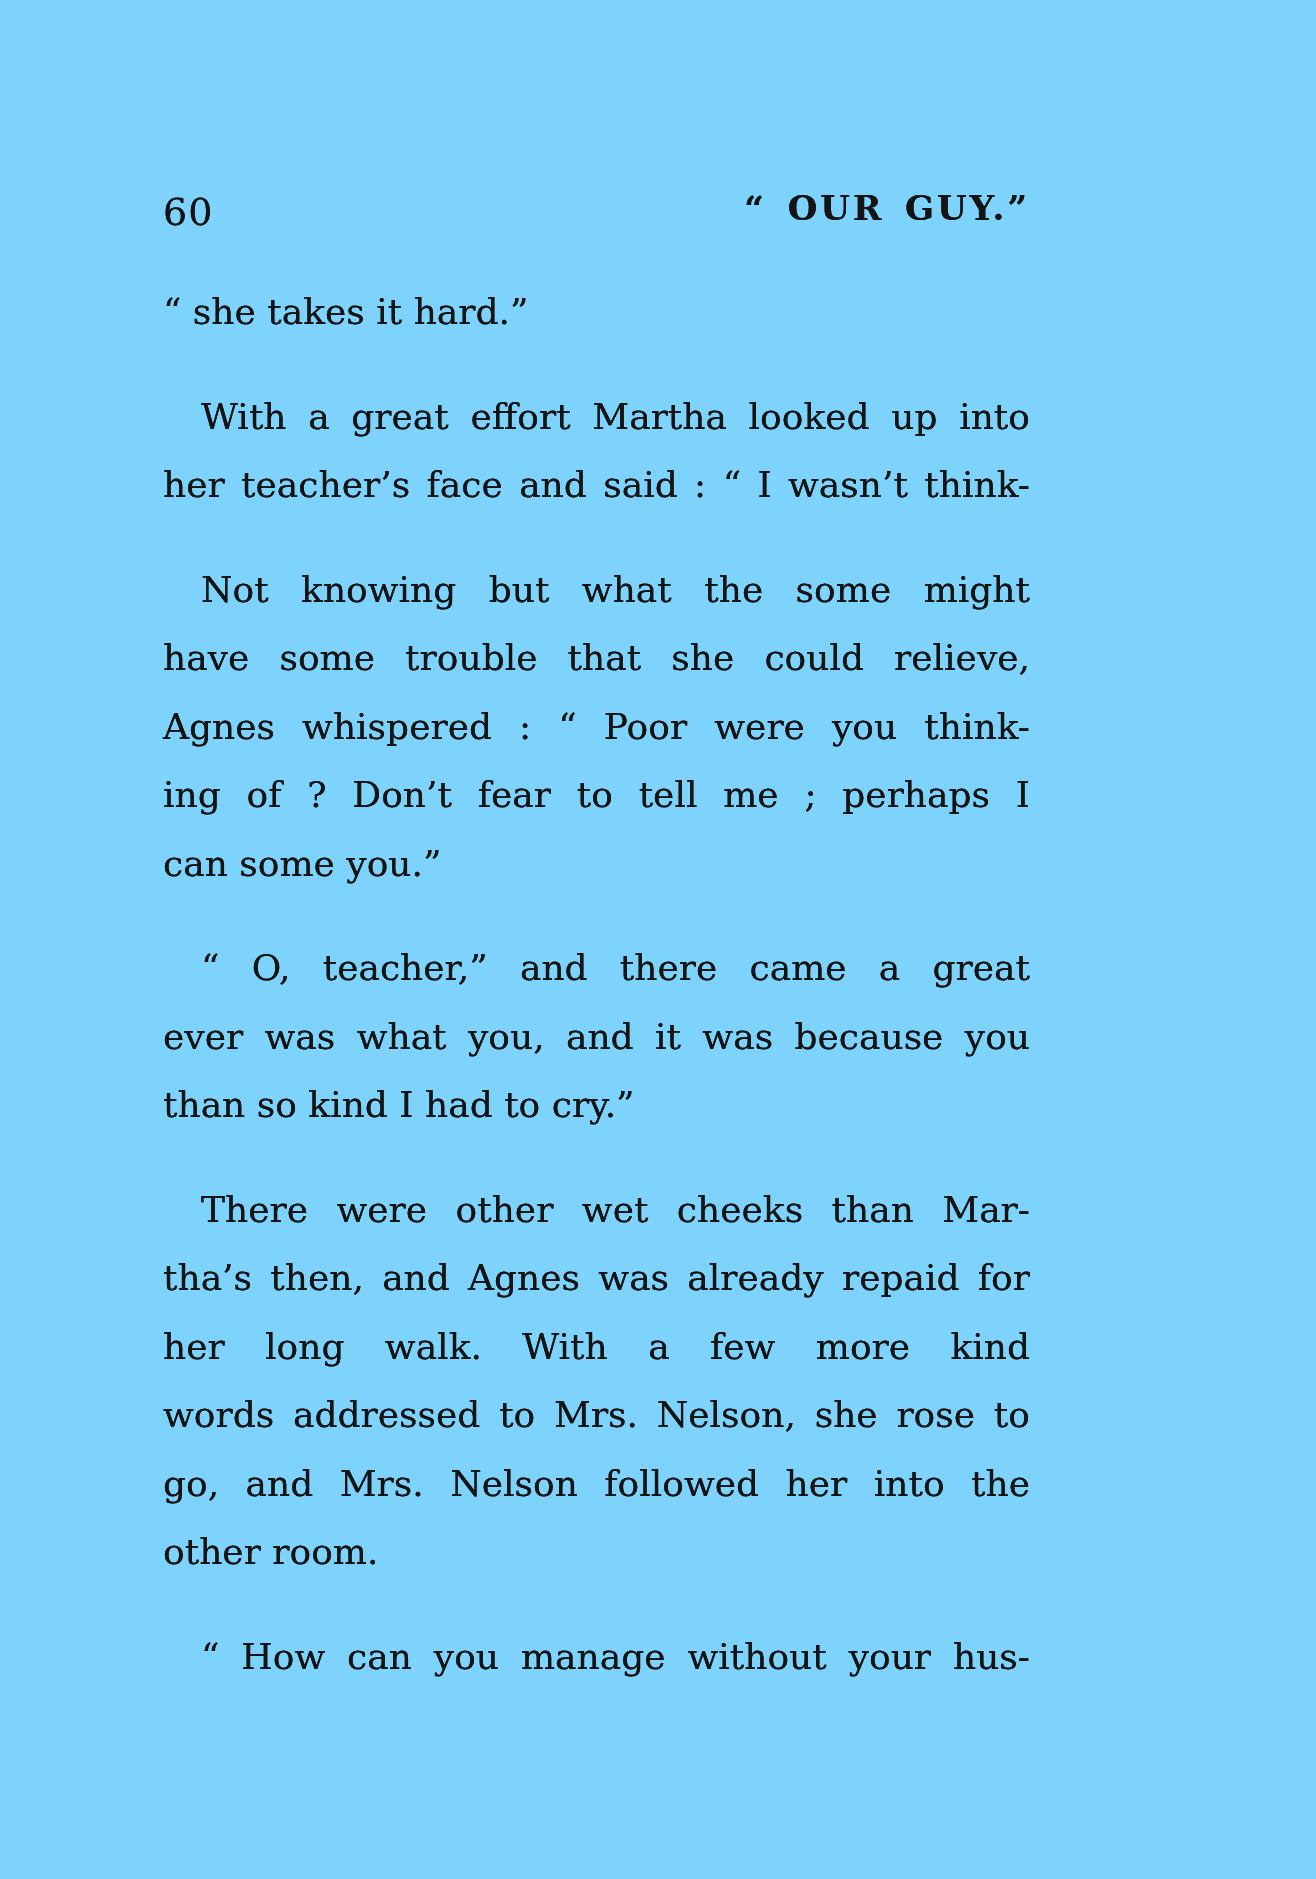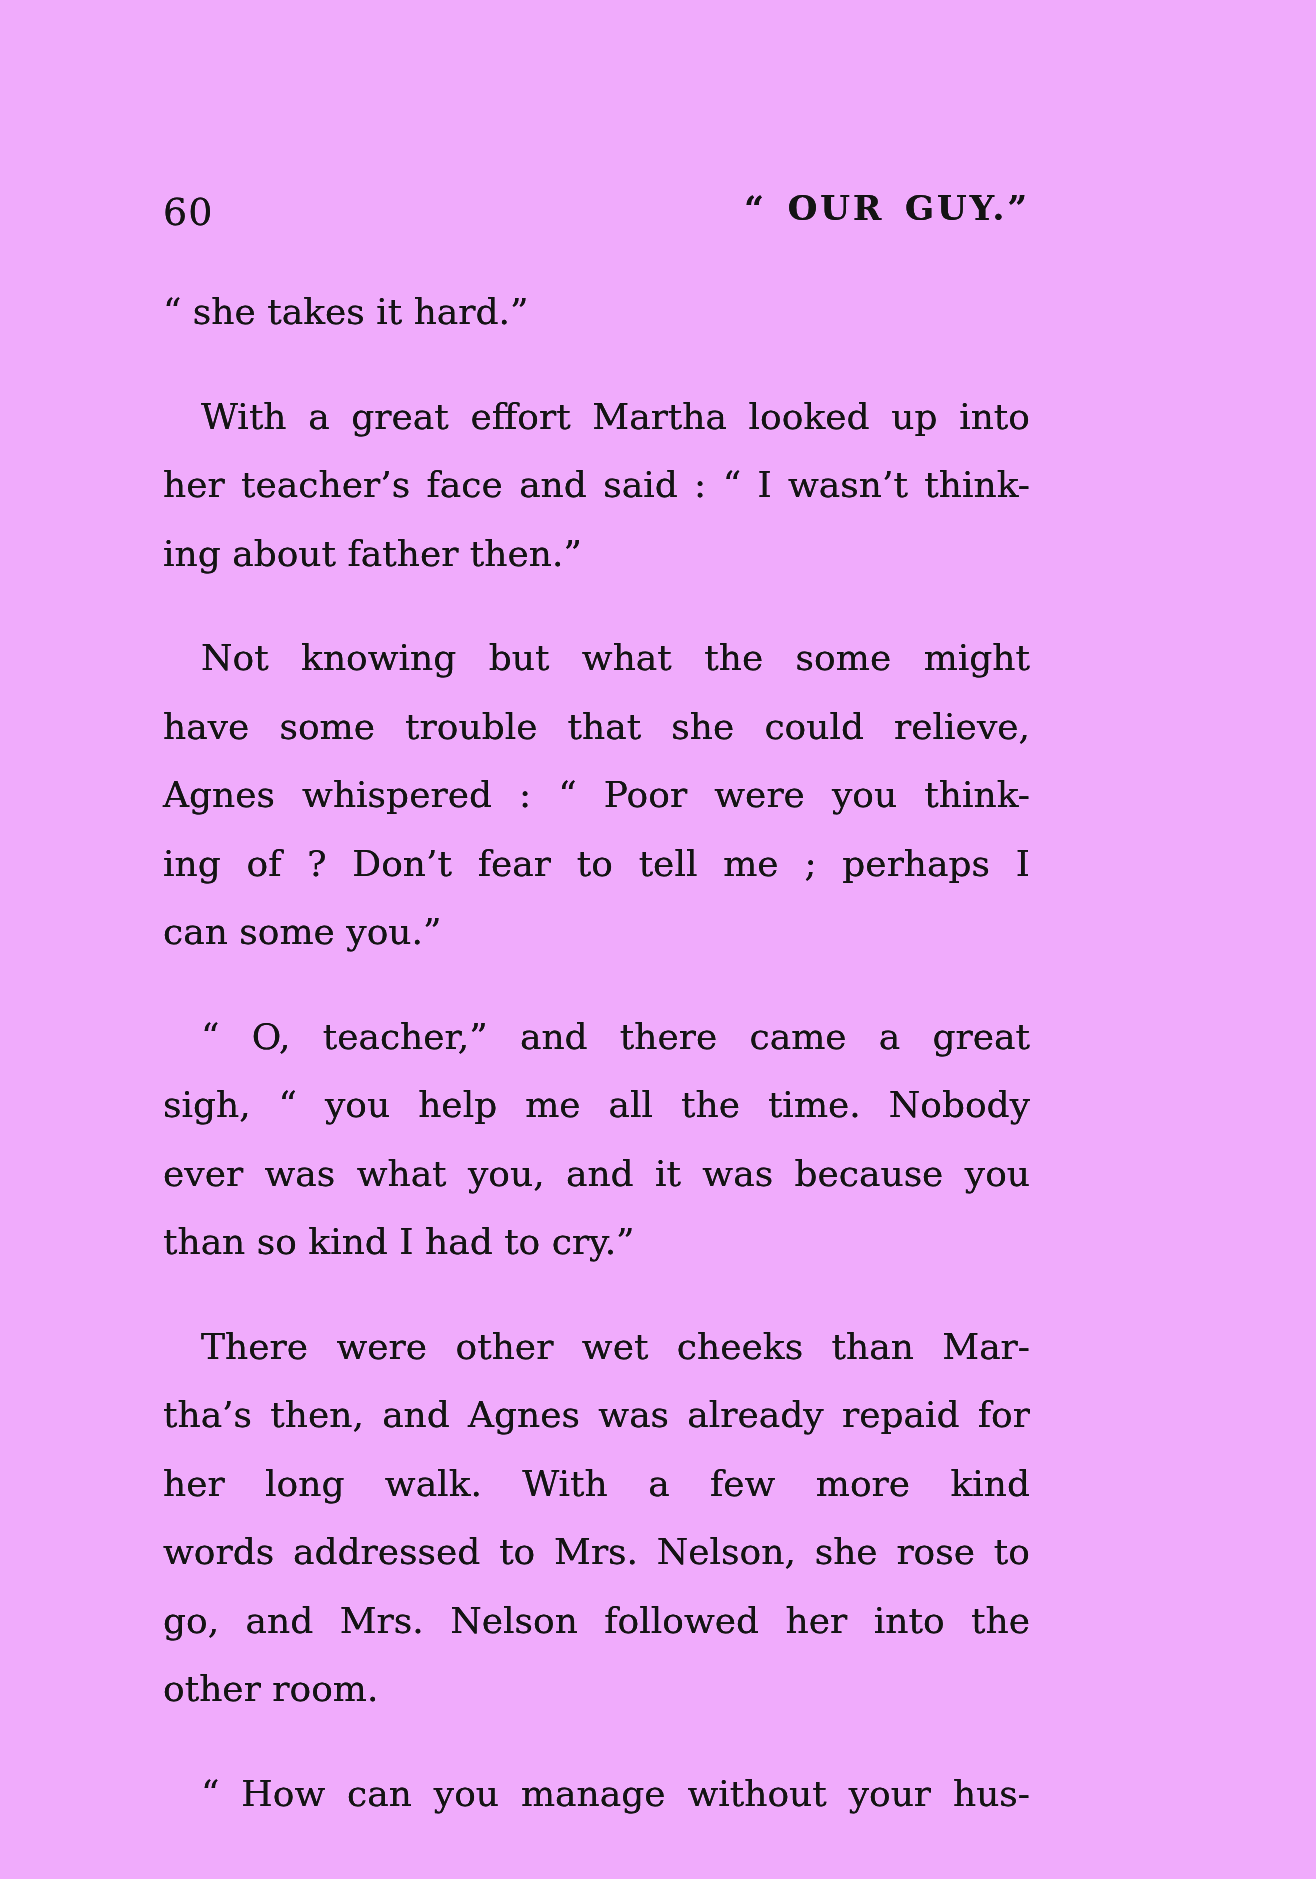--- a/index.html
+++ b/index.html
@@ -70,54 +70,52 @@
   .line.left {
     text-align: left;
   }
   .line.indent {
     text-indent: 38px;
   }
 </style>
 </head>
 <body style="background: rgb(255, 255, 255);">
 
-<div class="page" style="color: rgb(20, 20, 20); background: #f0abfc;">
+<div class="page" style="color: rgb(20, 20, 20); background: #7dd3fc;">
 
   <div class="header">
     <span class="page-number">60</span>
     <span class="running-title">“ OUR GUY.”</span>
   </div>
 
   <div class="body-text">
 
     <p class="para">
       </p>
       <div class="line left">“ she takes it hard.”</div>
     <p></p>
 
     <p class="para">
       </p>
       <div class="line indent justify">With a great effort Martha looked up into</div>
       <div class="line justify">her teacher’s face and said : “ I wasn’t think-</div>
-      <div class="line left">ing about father then.”</div>
     <p></p>
 
     <p class="para">
       </p>
       <div class="line indent justify">Not knowing but what the some might</div>
       <div class="line justify">have some trouble that she could relieve,</div>
       <div class="line justify">Agnes whispered : “ Poor were you think-</div>
       <div class="line justify">ing of ? Don’t fear to tell me ; perhaps I</div>
       <div class="line left">can some you.”</div>
     <p></p>
 
     <p class="para">
       </p>
       <div class="line indent justify">“ O, teacher,” and there came a great</div>
-      <div class="line justify">sigh, “ you help me all the time. Nobody</div>
       <div class="line justify">ever was what you, and it was because you</div>
       <div class="line left">than so kind I had to cry.”</div>
     <p></p>
 
     <p class="para">
       </p>
       <div class="line indent justify">There were other wet cheeks than Mar-</div>
       <div class="line justify">tha’s then, and Agnes was already repaid for</div>
       <div class="line justify">her long walk. With a few more kind</div>
       <div class="line justify">words addressed to Mrs. Nelson, she rose to</div>

